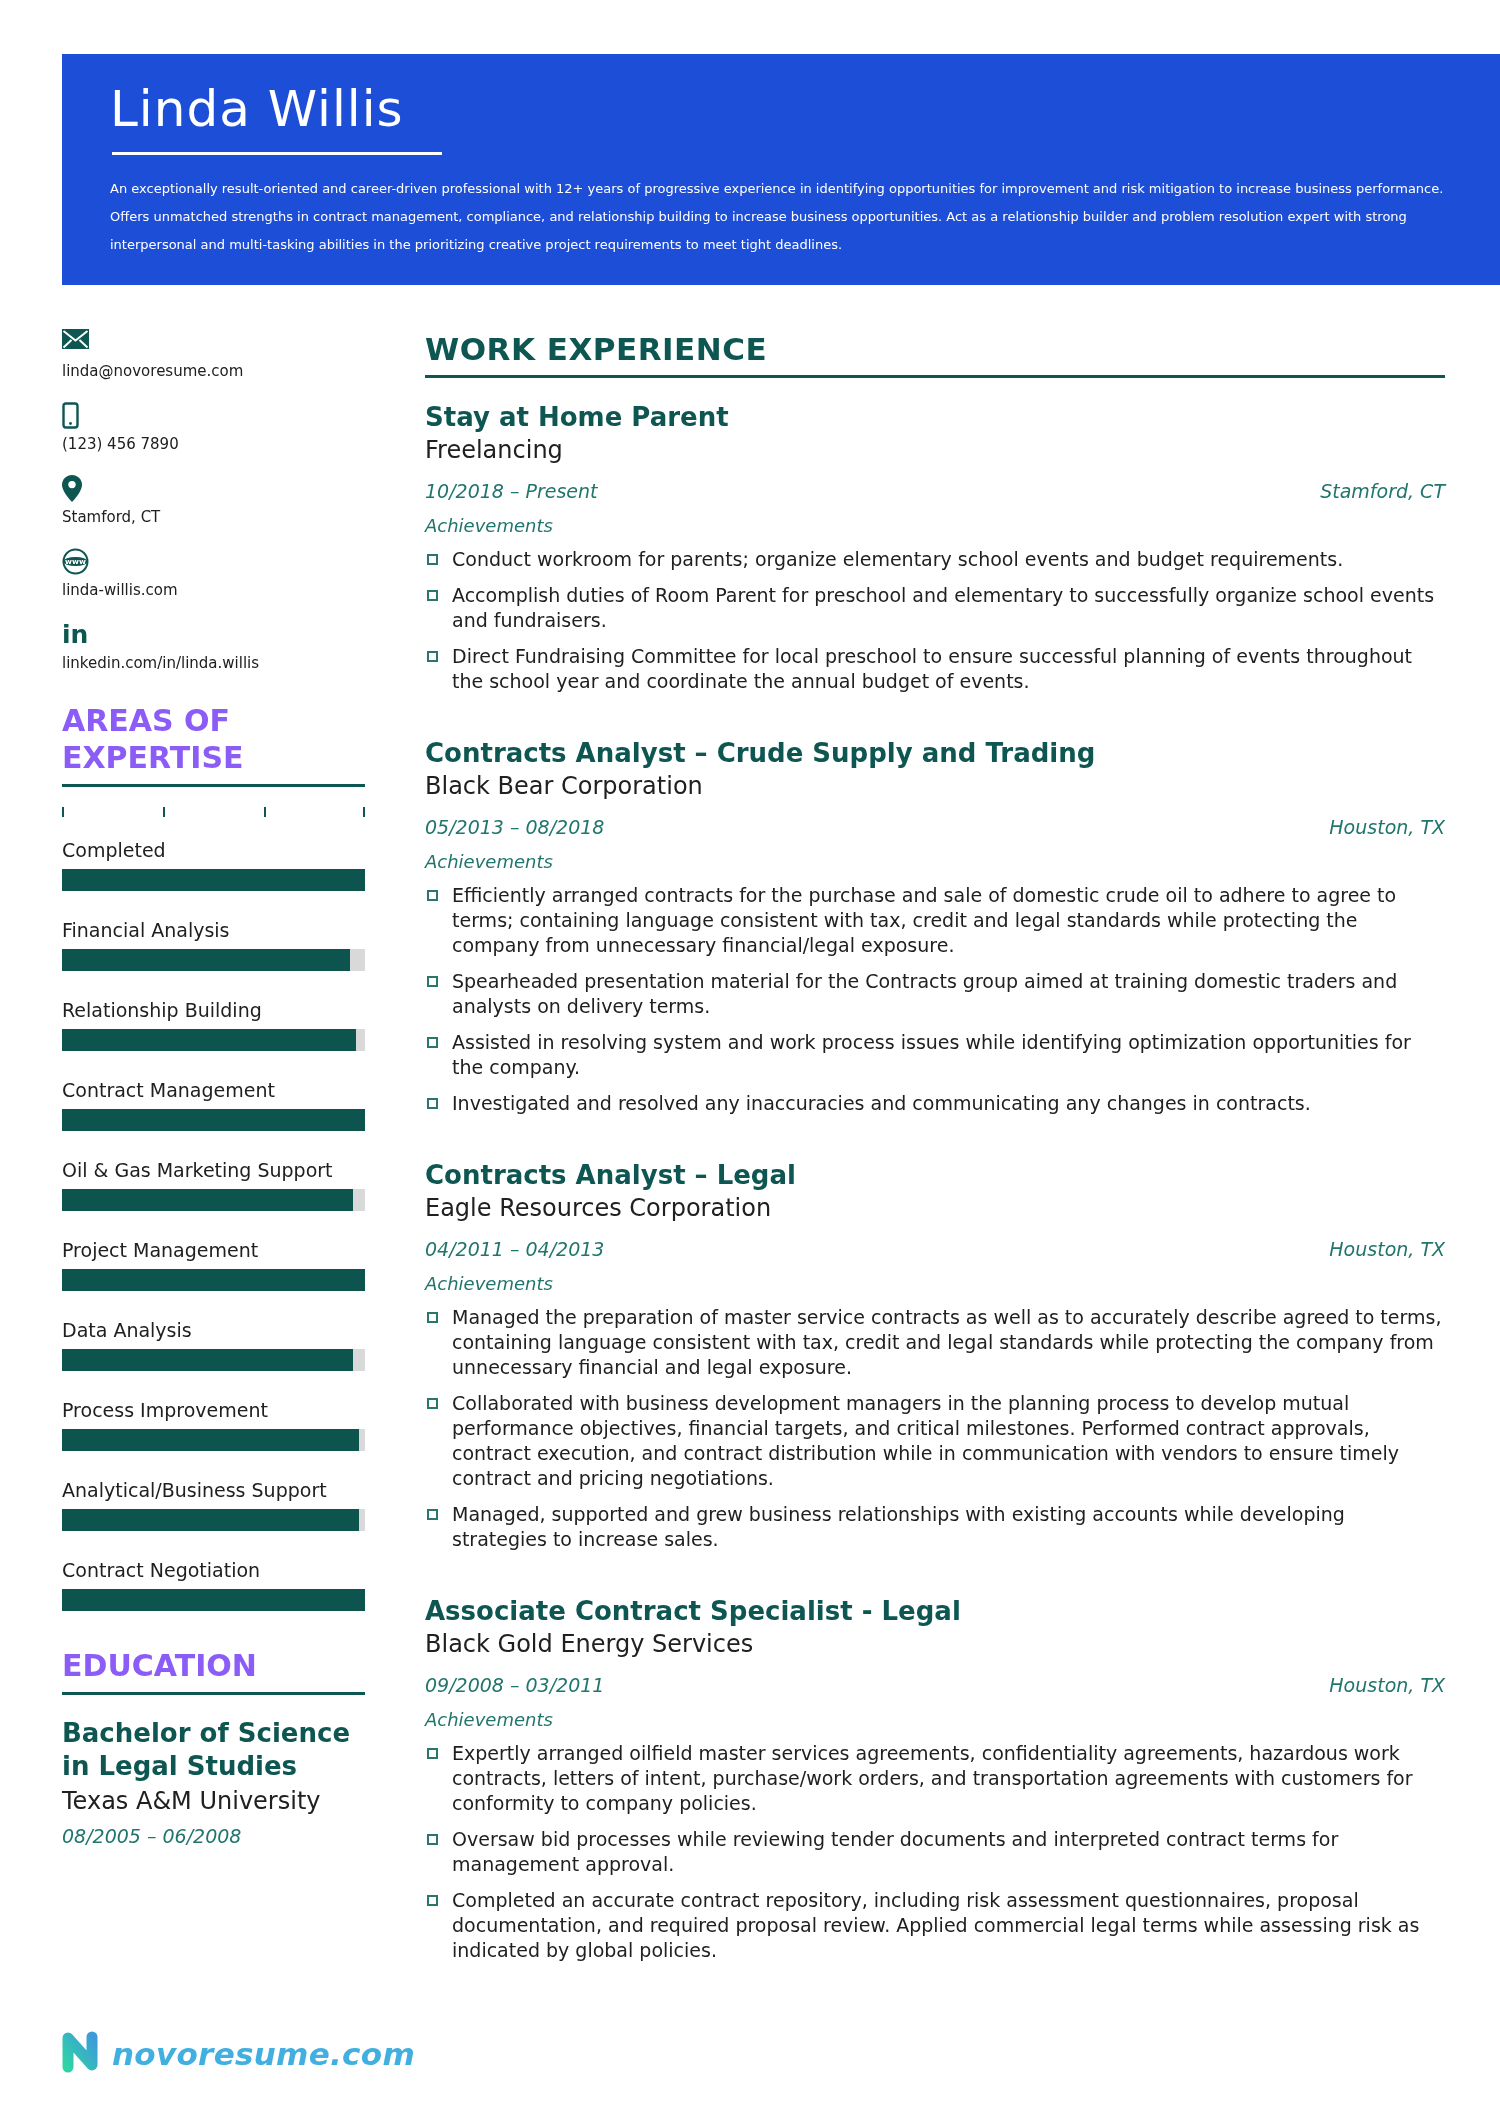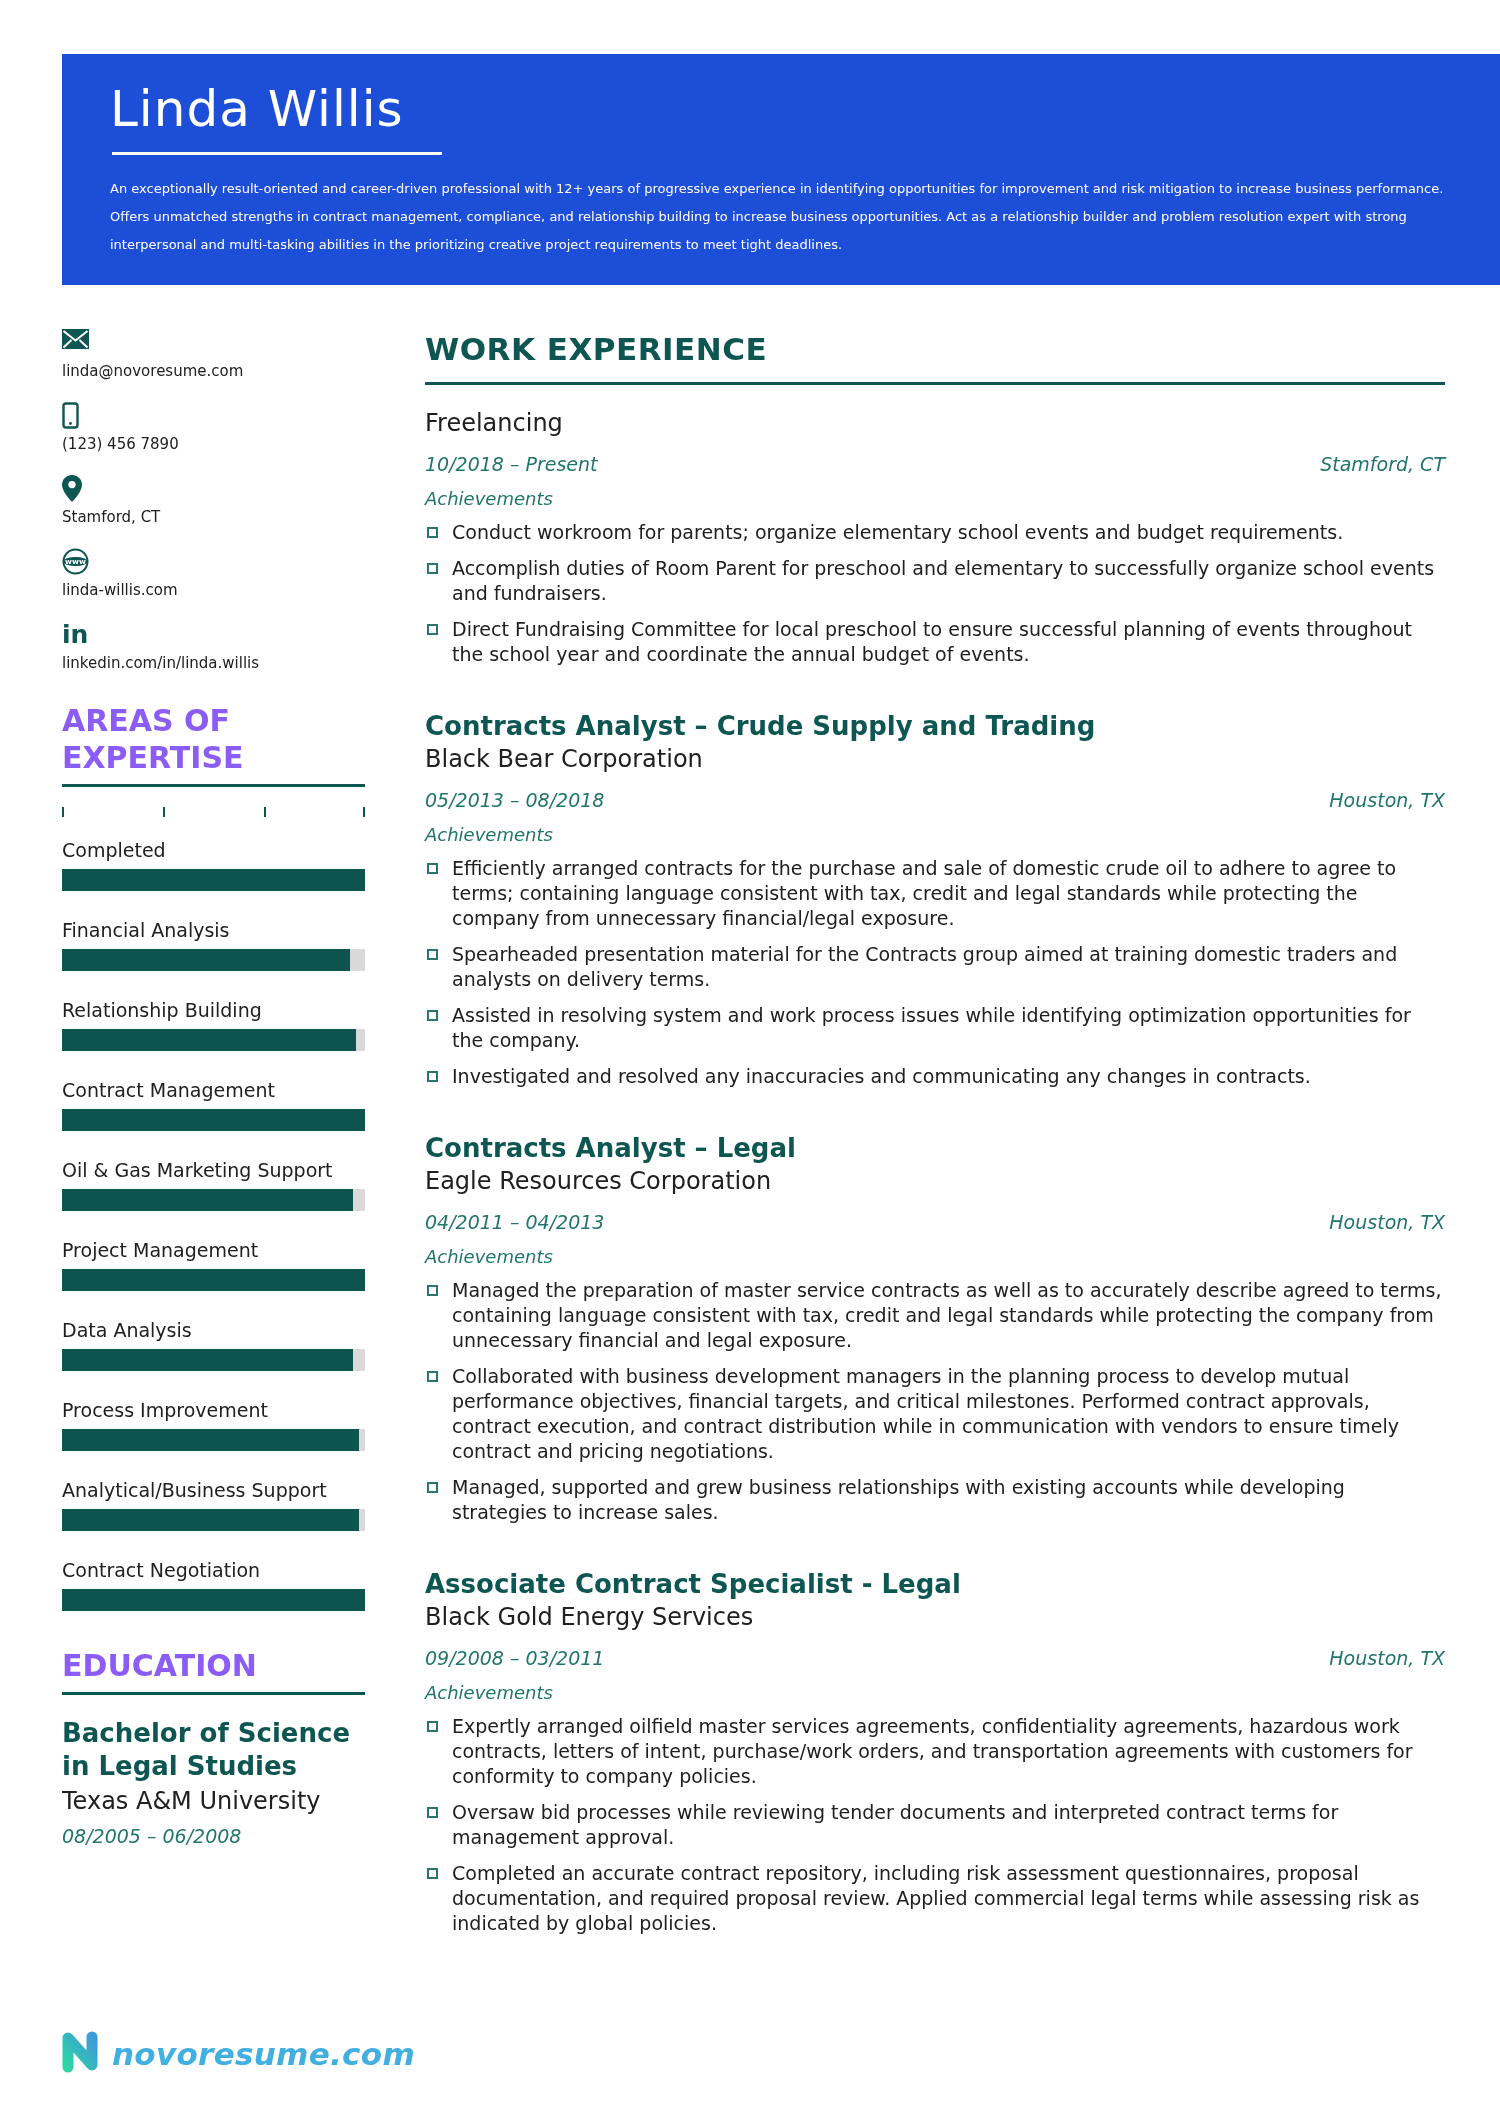--- a/index.html
+++ b/index.html
@@ -27,21 +27,21 @@
   .clabel{font-size:15px;margin-top:6px;color:#202020;}
   .in-glyph{font-weight:bold;font-size:25px;color:#0E5651;line-height:27px;display:inline-block;}
 
   
   h2.side-h{
     margin:0;font-size:30px;line-height:37px;color:#8b5cf6;
     border-bottom:3px solid #0E5651;padding-bottom:8px;font-weight:bold;
   }
   h2.main-h{
     margin:0;font-size:31px;line-height:40px;color:#0E5651;
-    border-bottom:3px solid #0E5651;padding-bottom:13px;font-weight:bold;letter-spacing:.5px;
+    border-bottom:3px solid #0E5651;padding-bottom:6px;font-weight:bold;letter-spacing:.5px;
   }
 
   
   .expertise{margin-top:30px;}
   .scale{position:relative;height:10px;margin-top:20px;}
   .scale i{position:absolute;top:0;width:2px;height:10px;background:#0E5651;}
   .skills{margin-top:22px;}
   .skill{margin-bottom:28px;}
   .skill-label{font-size:19px;color:#202020;}
   .bar-track{margin-top:8px;height:22px;background:#D9D9D9;}
@@ -213,20 +213,21 @@
         <div class="school">Texas A&amp;M University</div>
         <div class="edu-dates">08/2005 – 06/2008</div>
       </section>
 
     </aside>
 
     <main class="main">
       <h2 class="main-h">WORK EXPERIENCE</h2>
 
       <article class="job">
+        <h3>Stay at Home Parent</h3>
         <div class="company">Freelancing</div>
         <div class="meta">
           <span>10/2018 – Present</span>
           <span>Stamford, CT</span>
         </div>
         <div class="ach-label">Achievements</div>
         <ul class="bullets">
           <li>Conduct workroom for parents; organize elementary school events and budget requirements.</li>
           <li>Accomplish duties of Room Parent for preschool and elementary to successfully organize school events and fundraisers.</li>
           <li>Direct Fundraising Committee for local preschool to ensure successful planning of events throughout the school year and coordinate the annual budget of events.</li>

